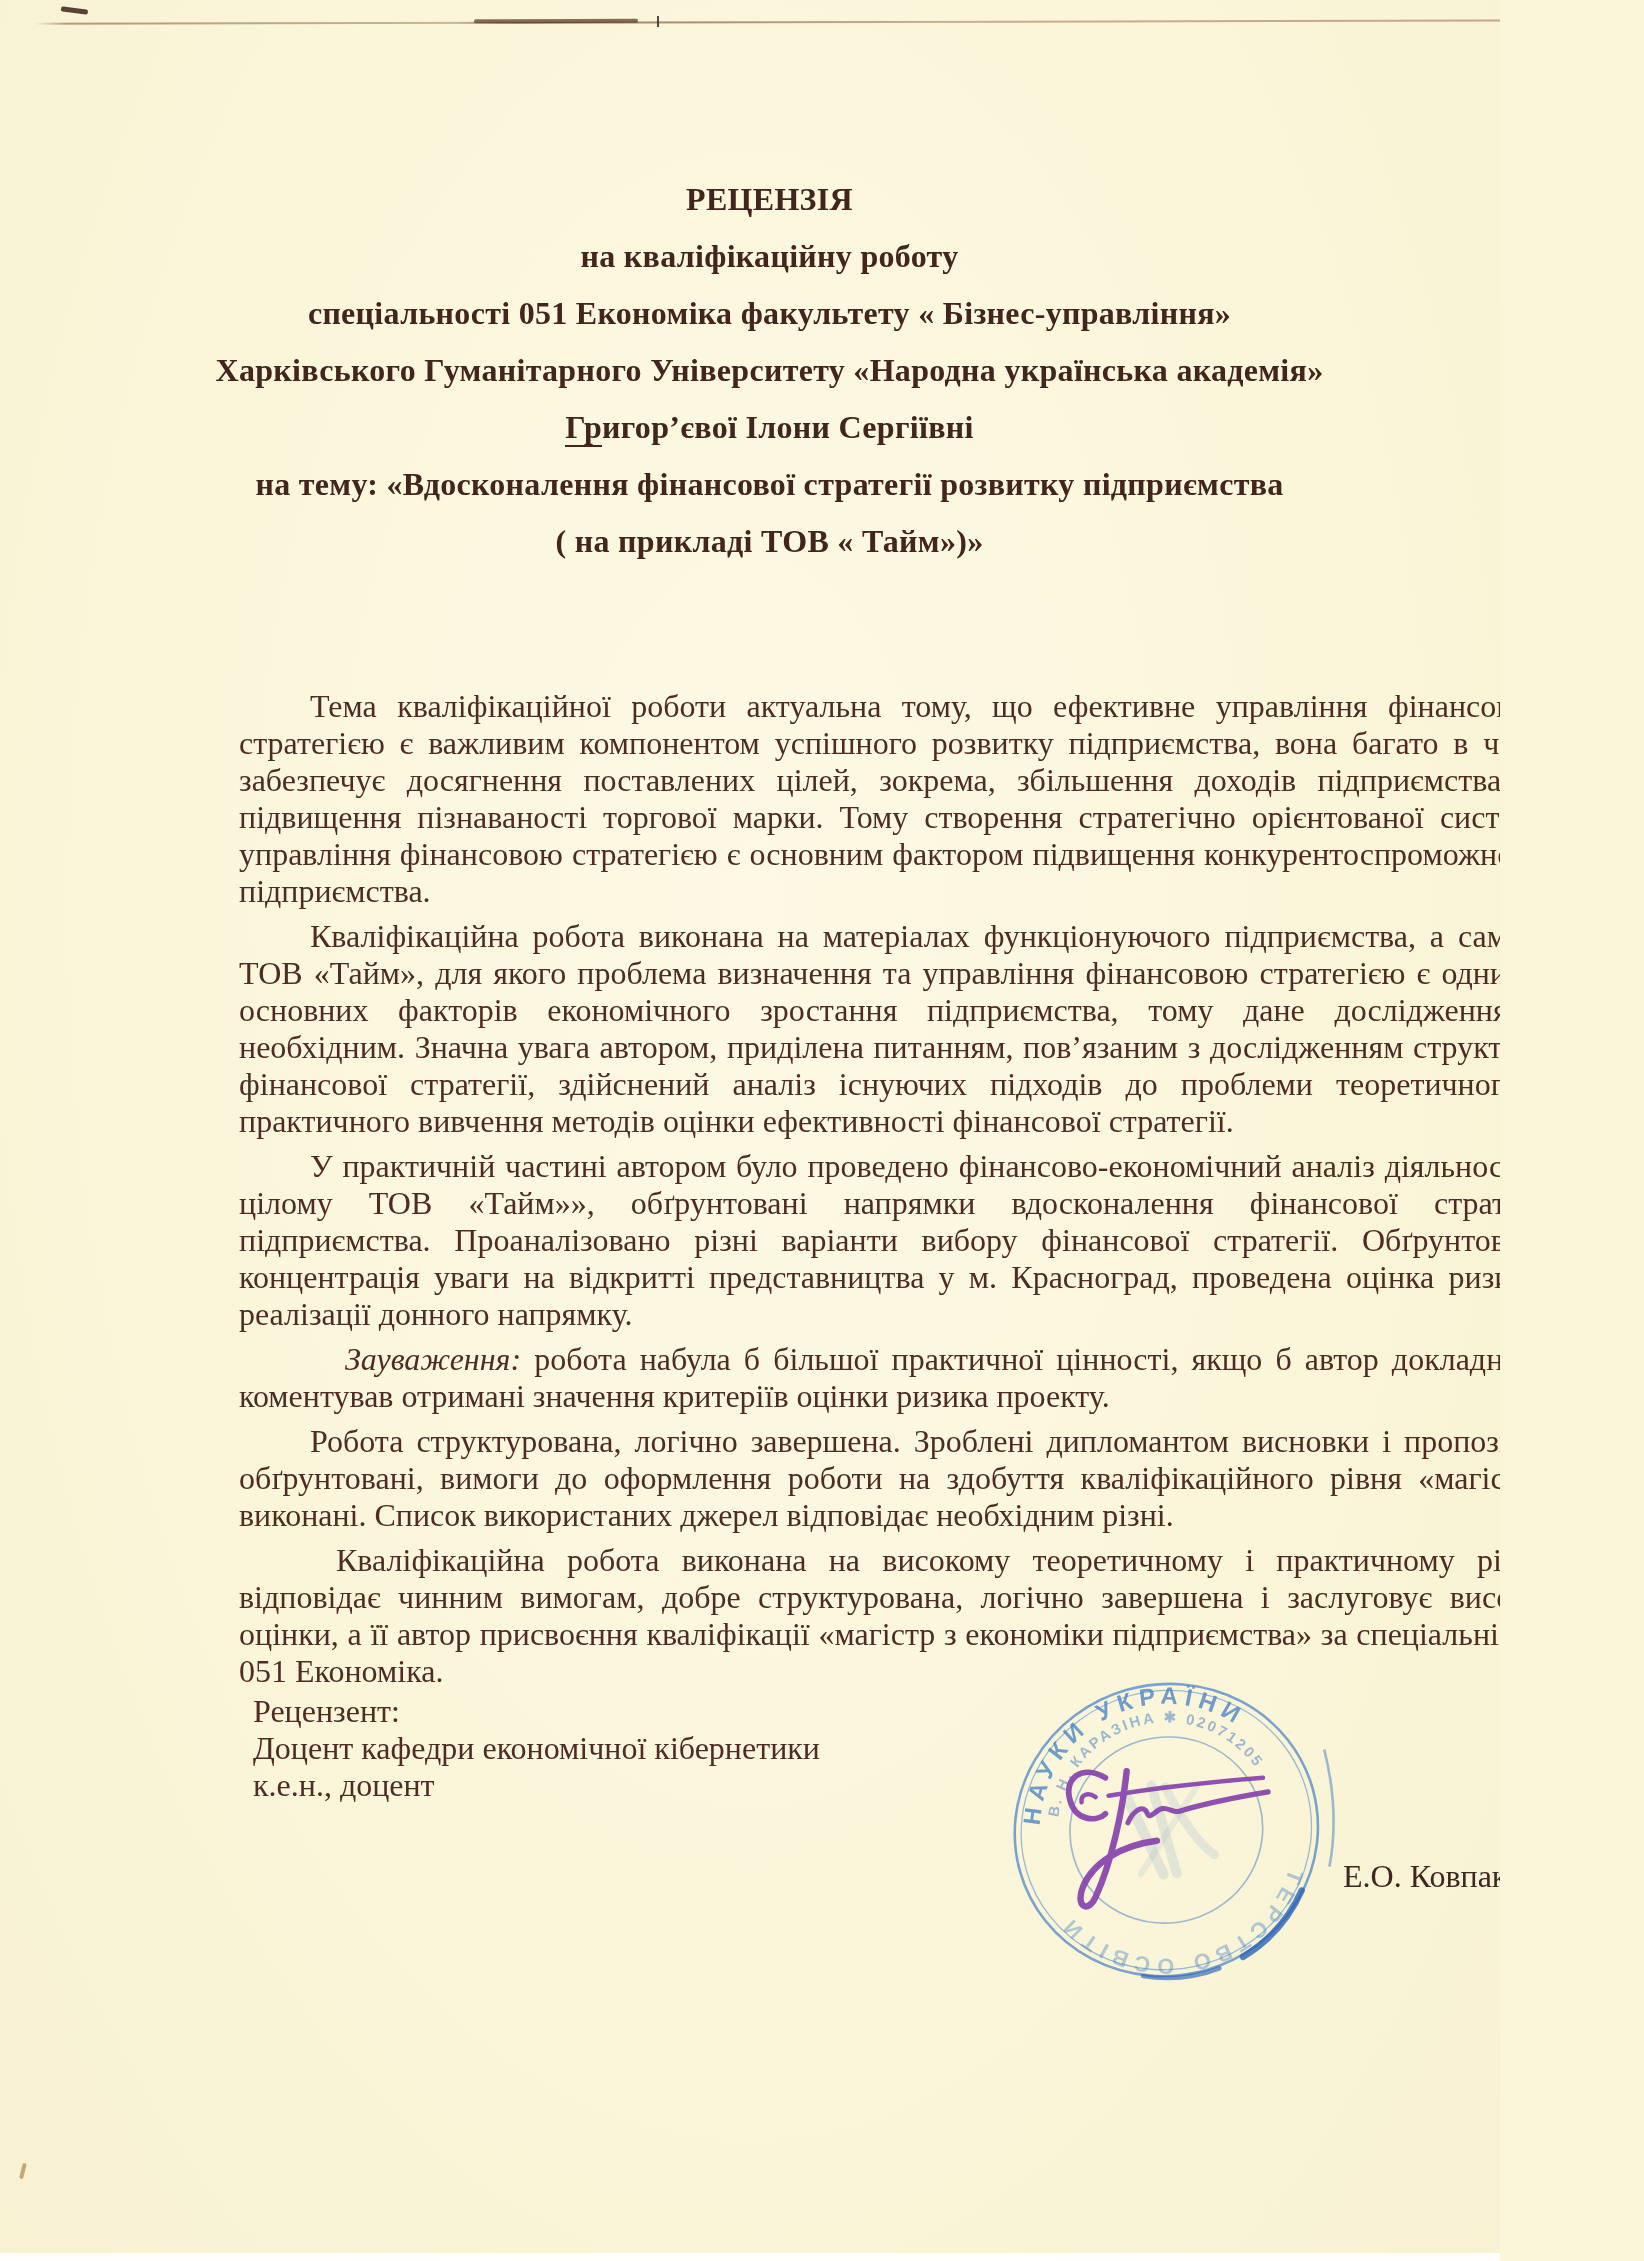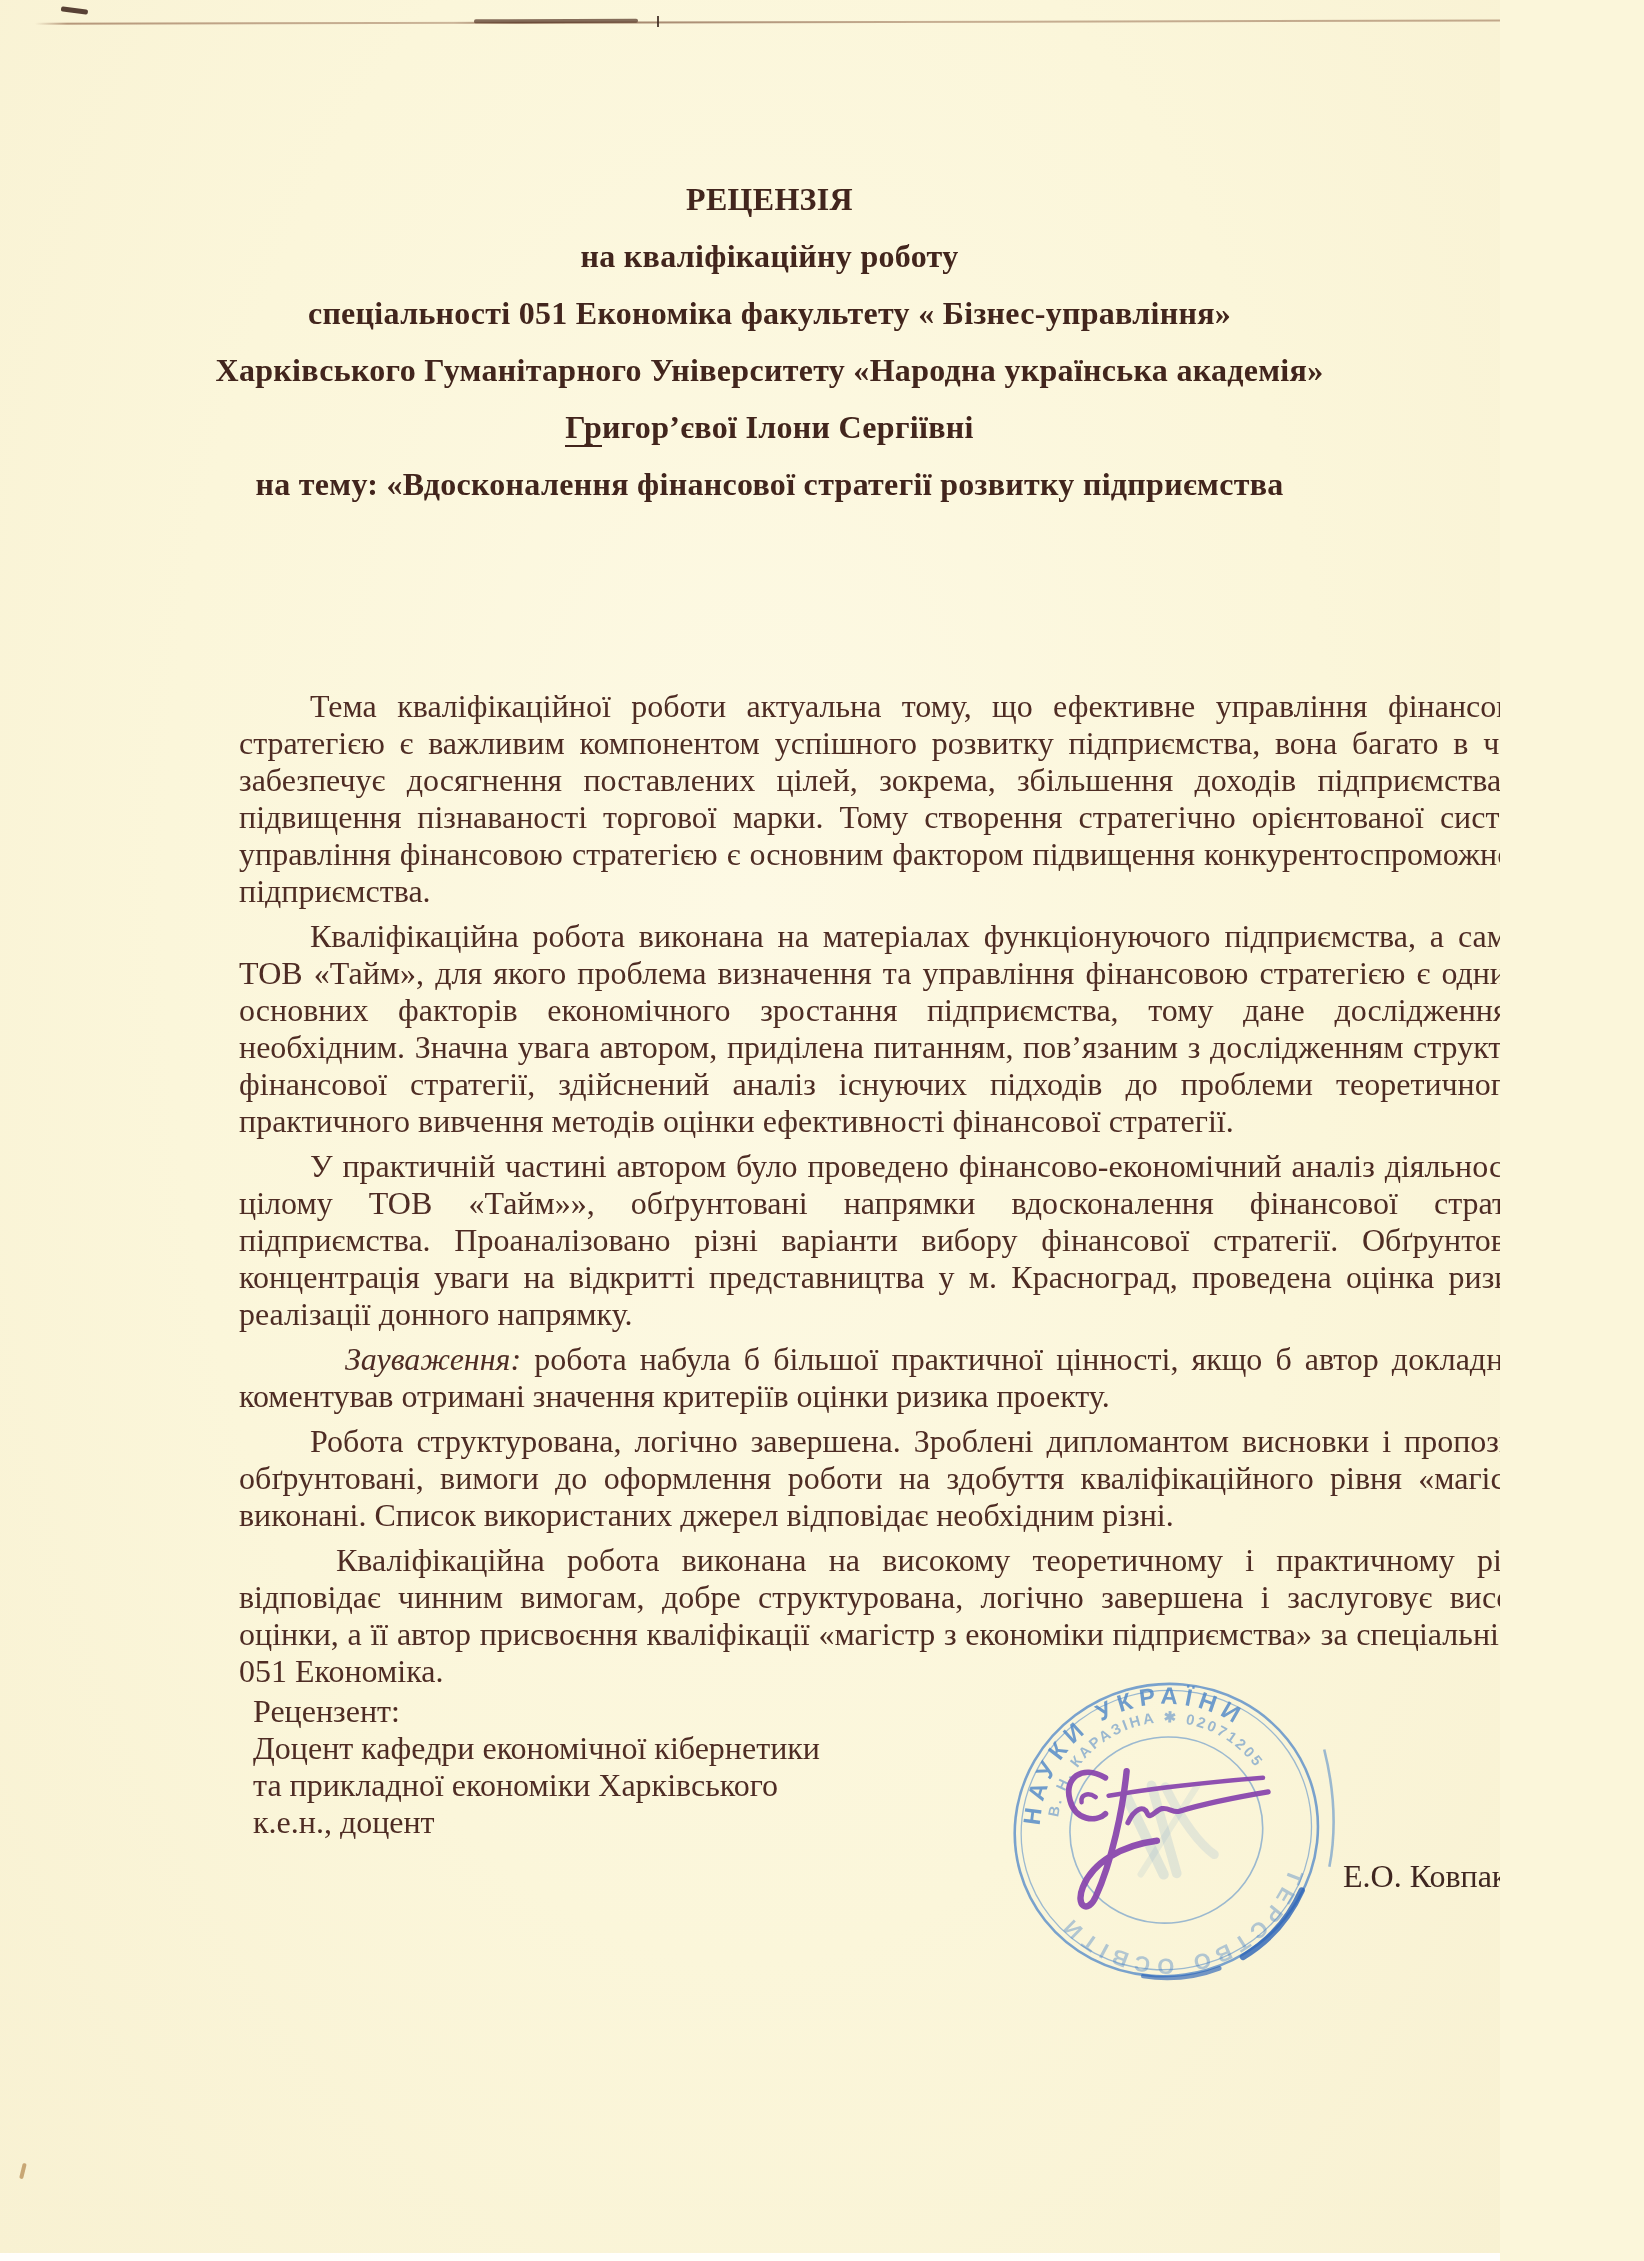--- a/index.html
+++ b/index.html
@@ -92,35 +92,35 @@
   <div class="bottom-speck"></div>
   <div class="bottom-edge"></div>
 
   <div class="title-block">
     <div>РЕЦЕНЗІЯ</div>
     <div>на кваліфікаційну роботу</div>
     <div>спеціальності 051 Економіка факультету « Бізнес-управління»</div>
     <div>Харківського Гуманітарного Університету «Народна українська академія»</div>
     <div><span class="u2">Гр</span><span>игор’євої Ілони Сергіївні</span></div>
     <div>на тему: «Вдосконалення фінансової стратегії розвитку підприємства</div>
+    <div>( на прикладі ТОВ « Тайм»)»</div>
   </div>
 
   <div class="body-block">
     <p class="ind-std">Тема кваліфікаційної роботи актуальна тому, що ефективне управління фінансовою стратегією є важливим компонентом успішного розвитку підприємства, вона багато в чому забезпечує досягнення поставлених цілей, зокрема, збільшення доходів підприємства та підвищення пізнаваності торгової марки. Тому створення стратегічно орієнтованої системи управління фінансовою стратегією є основним фактором підвищення конкурентоспроможності підприємства.</p>
     <p class="ind-std">Кваліфікаційна робота виконана на матеріалах функціонуючого підприємства, а саме – ТОВ «Тайм», для якого проблема визначення та управління фінансовою стратегією є одним з основних факторів економічного зростання підприємства, тому дане дослідження є необхідним. Значна увага автором, приділена питанням, пов’язаним з дослідженням структури фінансової стратегії, здійснений аналіз існуючих підходів до проблеми теоретичного і практичного вивчення методів оцінки ефективності фінансової стратегії.</p>
     <p class="ind-std">У практичній частині автором було проведено фінансово-економічний аналіз діяльності в цілому ТОВ «Тайм»», обґрунтовані напрямки вдосконалення фінансової стратегії підприємства. Проаналізовано різні варіанти вибору фінансової стратегії. Обґрунтована концентрація уваги на відкритті представництва у м. Красноград, проведена оцінка ризиків реалізації донного напрямку.</p>
     <p class="ind-big"><span class="italic-lead">Зауваження:</span><span> робота набула б більшої практичної цінності, якщо б автор докладніше коментував отримані значення критеріїв оцінки ризика проекту.</span></p>
     <p class="ind-std">Робота структурована, логічно завершена. Зроблені дипломантом висновки і пропозиції обґрунтовані, вимоги до оформлення роботи на здобуття кваліфікаційного рівня  «магістр» виконані. Список використаних джерел відповідає необхідним різні.</p>
     <p class="ind-last">Кваліфікаційна робота виконана на високому теоретичному і практичному рівні, відповідає чинним вимогам, добре структурована, логічно завершена і заслуговує високої оцінки, а її автор присвоєння кваліфікації «магістр з економіки підприємства» за спеціальністю 051 Економіка.</p>
   </div>
 
   <div class="sig-block">
     <div>Рецензент:</div>
     <div>Доцент кафедри економічної кібернетики</div>
-    <div>та прикладної економіки Харківського</div>
     <div>к.е.н., доцент</div>
   </div>
 
   <div class="reviewer-name">Е.О. Ковпак</div>
 
   <svg class="stamp-svg" width="348" height="329" viewBox="0 0 540 510">
     <defs>
       <path id="arcTop" d="M 62,211 A 196,196 0 0 1 448,211" fill="none"></path>
       <path id="arcInner" d="M 88,216 A 170,170 0 0 1 422,216" fill="none"></path>
       <path id="arcBottom" d="M 448,297 A 200,200 0 0 1 62,297" fill="none"></path>

